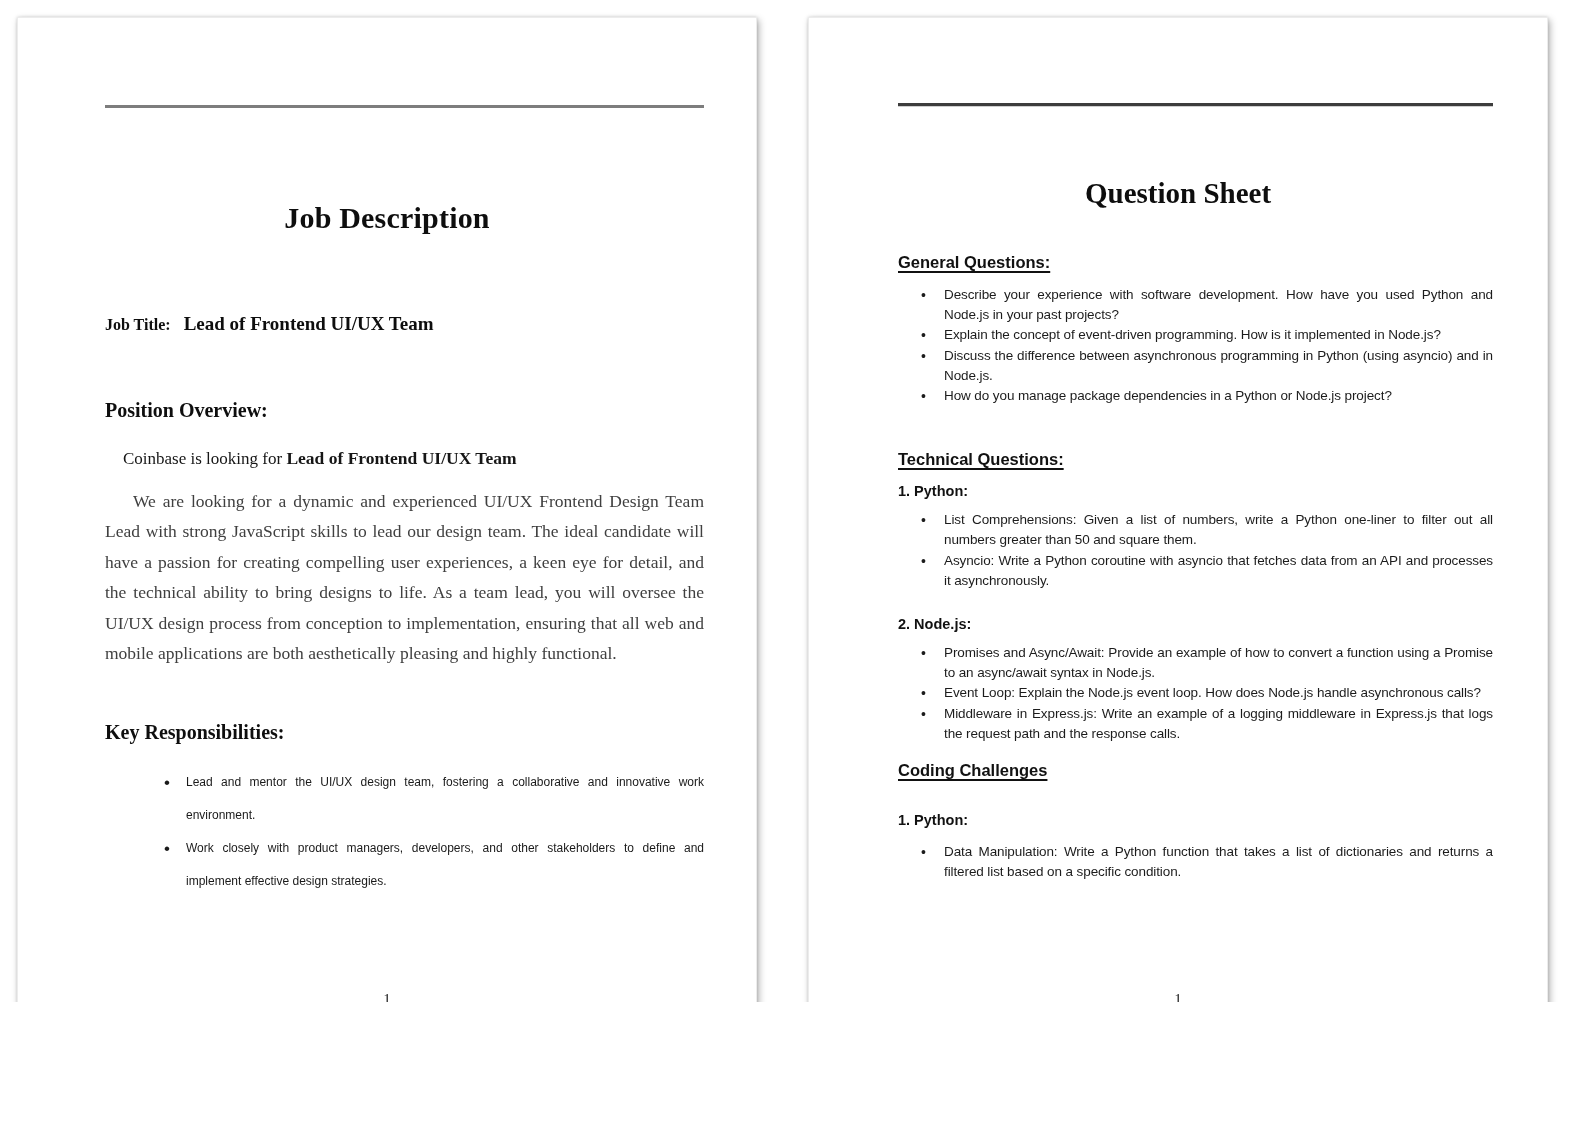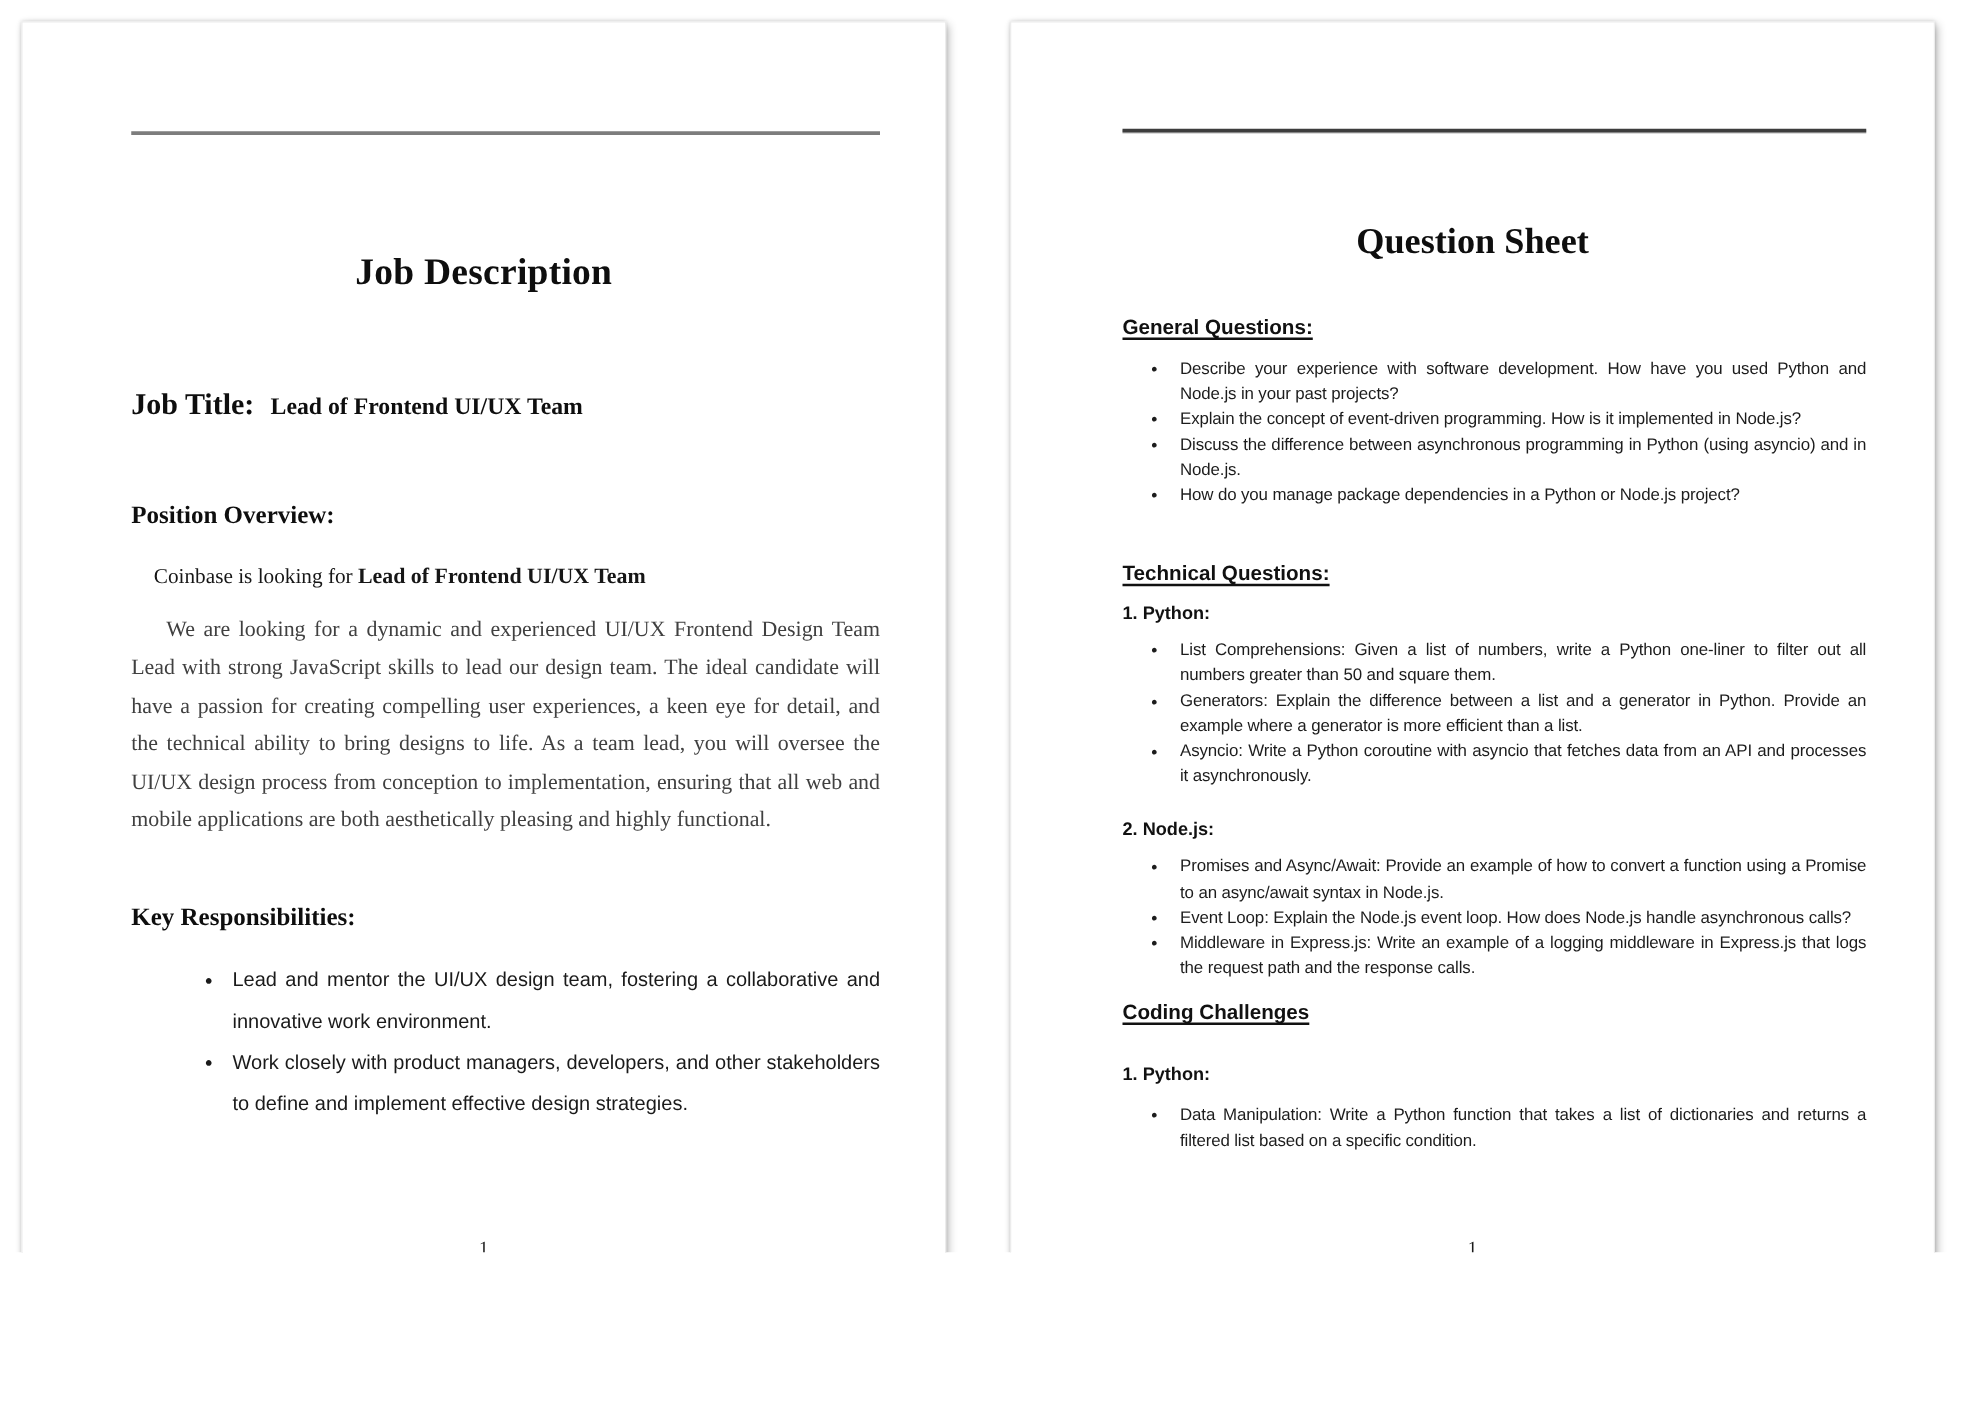--- a/index.html
+++ b/index.html
@@ -19,40 +19,40 @@
 
   
   .rule-l { height:3px; background:#7d7d7d; margin:87px 52px 0 87px; }
   .doc-title-l {
     font-family:"Liberation Serif","DejaVu Serif",serif; font-weight:700;
     font-size:30px; line-height:36px; text-align:center; color:#0e0e0e;
     margin-top:92px; letter-spacing:.2px;
   }
   .job-title-row { margin:72px 52px 0 87px; line-height:32px;
     font-family:"Liberation Serif","DejaVu Serif",serif; color:#0e0e0e; }
-  .jt-label { font-weight:700; font-size:24px; }
+  .jt-label { font-weight:700; font-size:16px; }
   .jt-value { font-weight:700; font-size:19px; margin-left:9px; }
   .l-heading {
     font-family:"Liberation Serif","DejaVu Serif",serif; font-weight:700;
     font-size:20px; line-height:28px; color:#0e0e0e; margin:55px 52px 0 87px;
   }
   .h-resp { margin-top:50px; }
   .intro {
     font-family:"Liberation Serif","DejaVu Serif",serif; font-size:17px;
     line-height:26px; color:#161616; margin:21px 52px 0 87px; padding-left:18px;
   }
   .intro .b { font-weight:700; font-size:17.5px; }
   .body-par {
     font-family:"Liberation Serif","DejaVu Serif",serif; font-size:17.5px;
     line-height:30.4px; color:#404040; margin:14px 52px 0 87px;
     text-align:justify; text-indent:28px;
   }
   .l-list { list-style:none; margin:20px 52px 0 87px; }
   .l-list li {
-    position:relative; padding-left:81px; font-size:16px; line-height:33px;
+    position:relative; padding-left:81px; font-size:12px; line-height:33px;
     color:#1a1a1a; text-align:justify;
   }
   .l-list li::before { content:"•"; position:absolute; left:59px; top:0; font-size:17px; }
 
   
   .rule-r { height:3px; background:#3d3d3d; margin:85px 54px 0 89px; box-shadow:0 1px 0 #cfcfcf; }
   .doc-title-r {
     font-family:"Liberation Serif","DejaVu Serif",serif; font-weight:700;
     font-size:29px; line-height:34px; text-align:center; color:#0e0e0e; margin-top:70px;
   }
@@ -133,21 +133,20 @@
       <li>Explain the concept of event-driven programming. How is it implemented in Node.js?</li>
       <li>Discuss the difference between asynchronous programming in Python (using asyncio) and in Node.js.</li>
       <li>How do you manage package dependencies in a Python or Node.js project?</li>
     </ul>
 
     <h2 class="r-heading h-tech">Technical Questions:</h2>
 
     <div class="r-sublabel">1. Python:</div>
     <ul class="r-list tight">
       <li>List Comprehensions: Given a list of numbers, write a Python one-liner to filter out all numbers greater than 50 and square them.</li>
-      <li>Generators: Explain the difference between a list and a generator in Python. Provide an example where a generator is more efficient than a list.</li>
       <li>Asyncio: Write a Python coroutine with asyncio that fetches data from an API and processes it asynchronously.</li>
     </ul>
 
     <div class="r-sublabel node">2. Node.js:</div>
     <ul class="r-list tight">
       <li>Promises and Async/Await: Provide an example of how to convert a function using a Promise to an async/await syntax in Node.js.</li>
       <li>Event Loop: Explain the Node.js event loop. How does Node.js handle asynchronous calls?</li>
       <li>Middleware in Express.js: Write an example of a logging middleware in Express.js that logs the request path and the response calls.</li>
     </ul>
 

